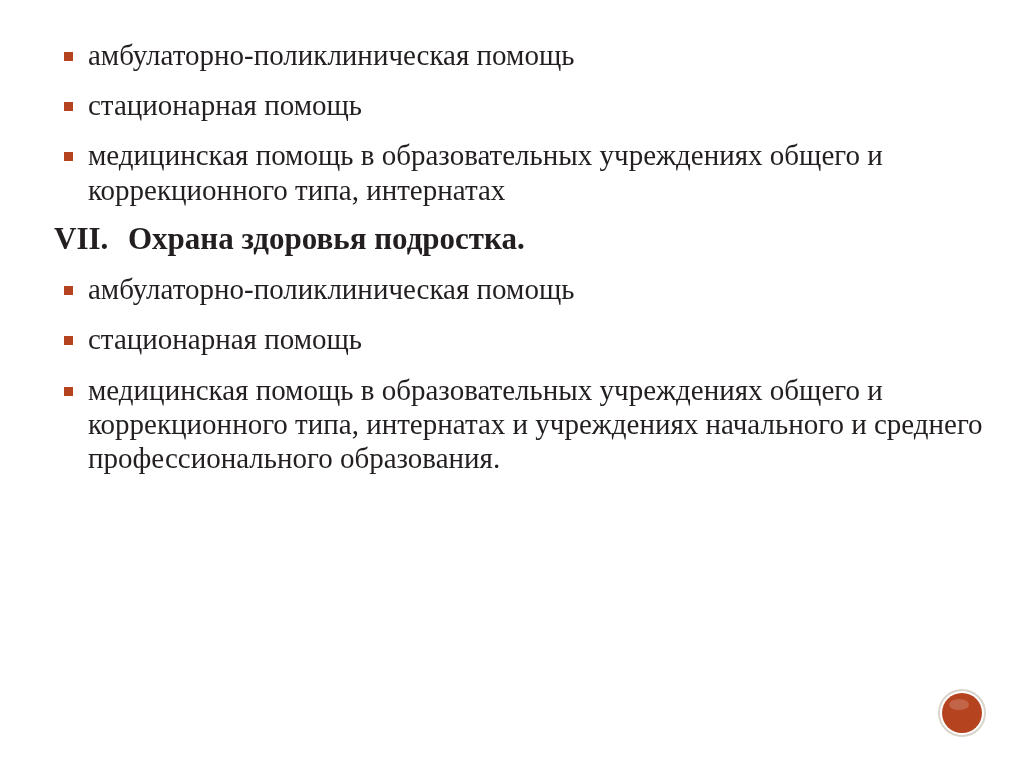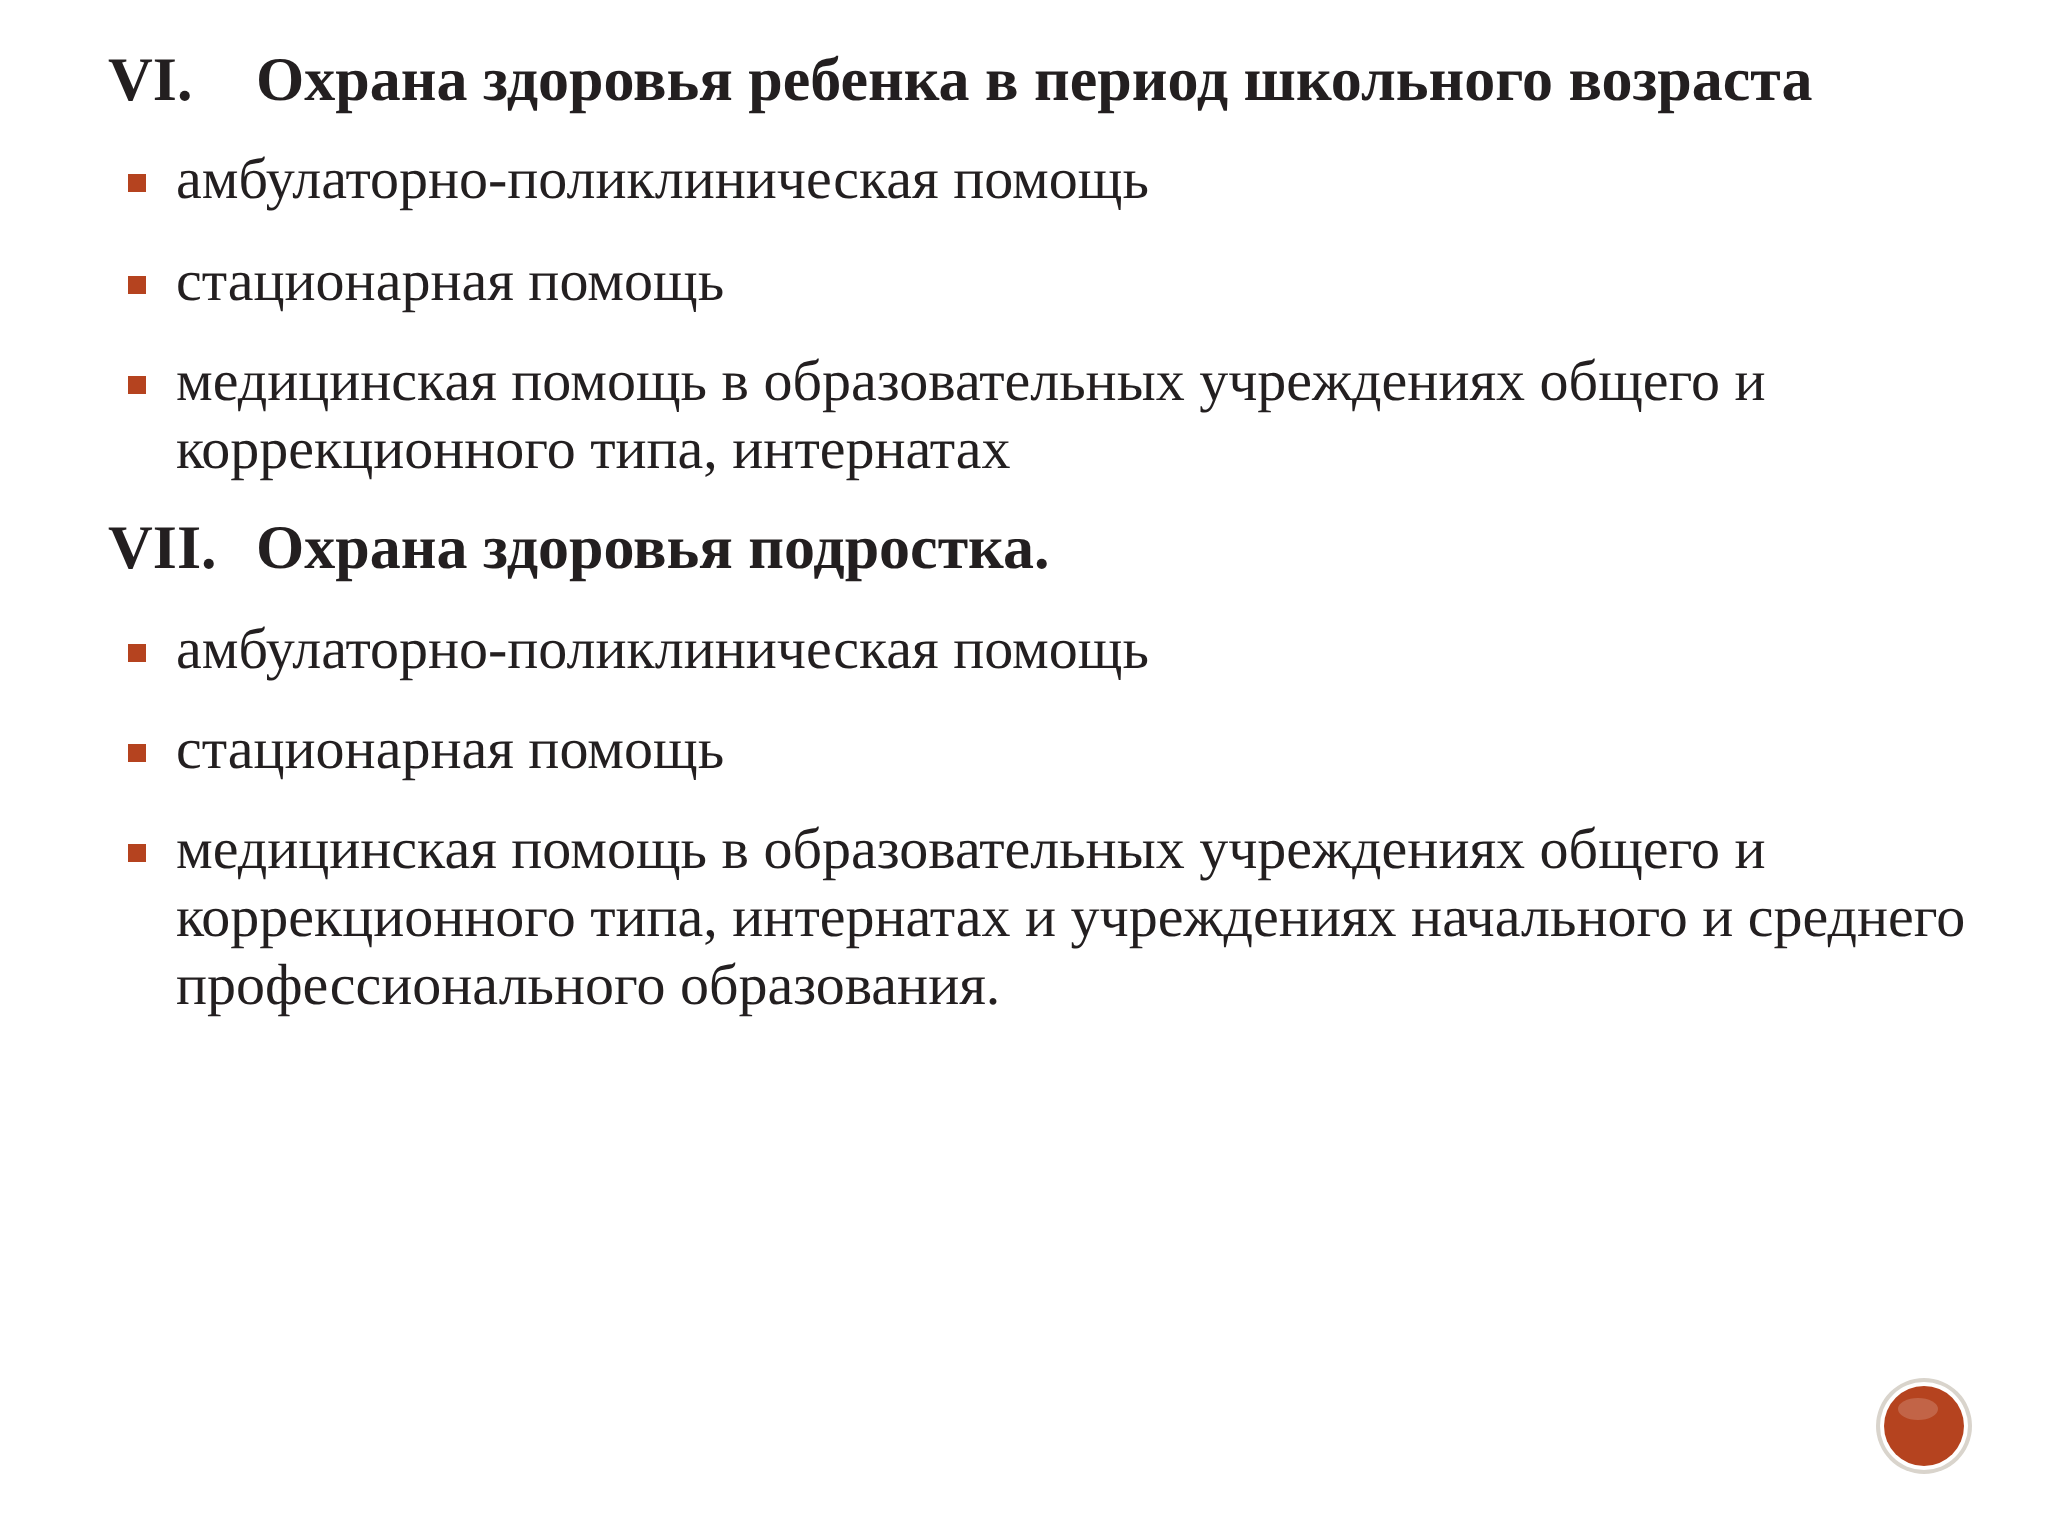--- a/index.html
+++ b/index.html
@@ -85,23 +85,20 @@
     height: 11px;
     border-radius: 50%;
     background: rgba(255,255,255,0.18);
   }
 </style>
 </head>
 <body>
 
 <div class="slide">
 
-  <h1 class="heading">
-    <span class="numeral">VI.</span><span>Охрана здоровья ребенка в период школьного возраста</span>
-  </h1>
 
   <ul class="bullets group-1">
     <li>амбулаторно-поликлиническая помощь</li>
     <li>стационарная помощь</li>
     <li>медицинская помощь в образовательных учреждениях общего и коррекционного типа, интернатах</li>
   </ul>
 
   <h1 class="heading second">
     <span class="numeral">VII.</span><span>Охрана здоровья подростка.</span>
   </h1>

